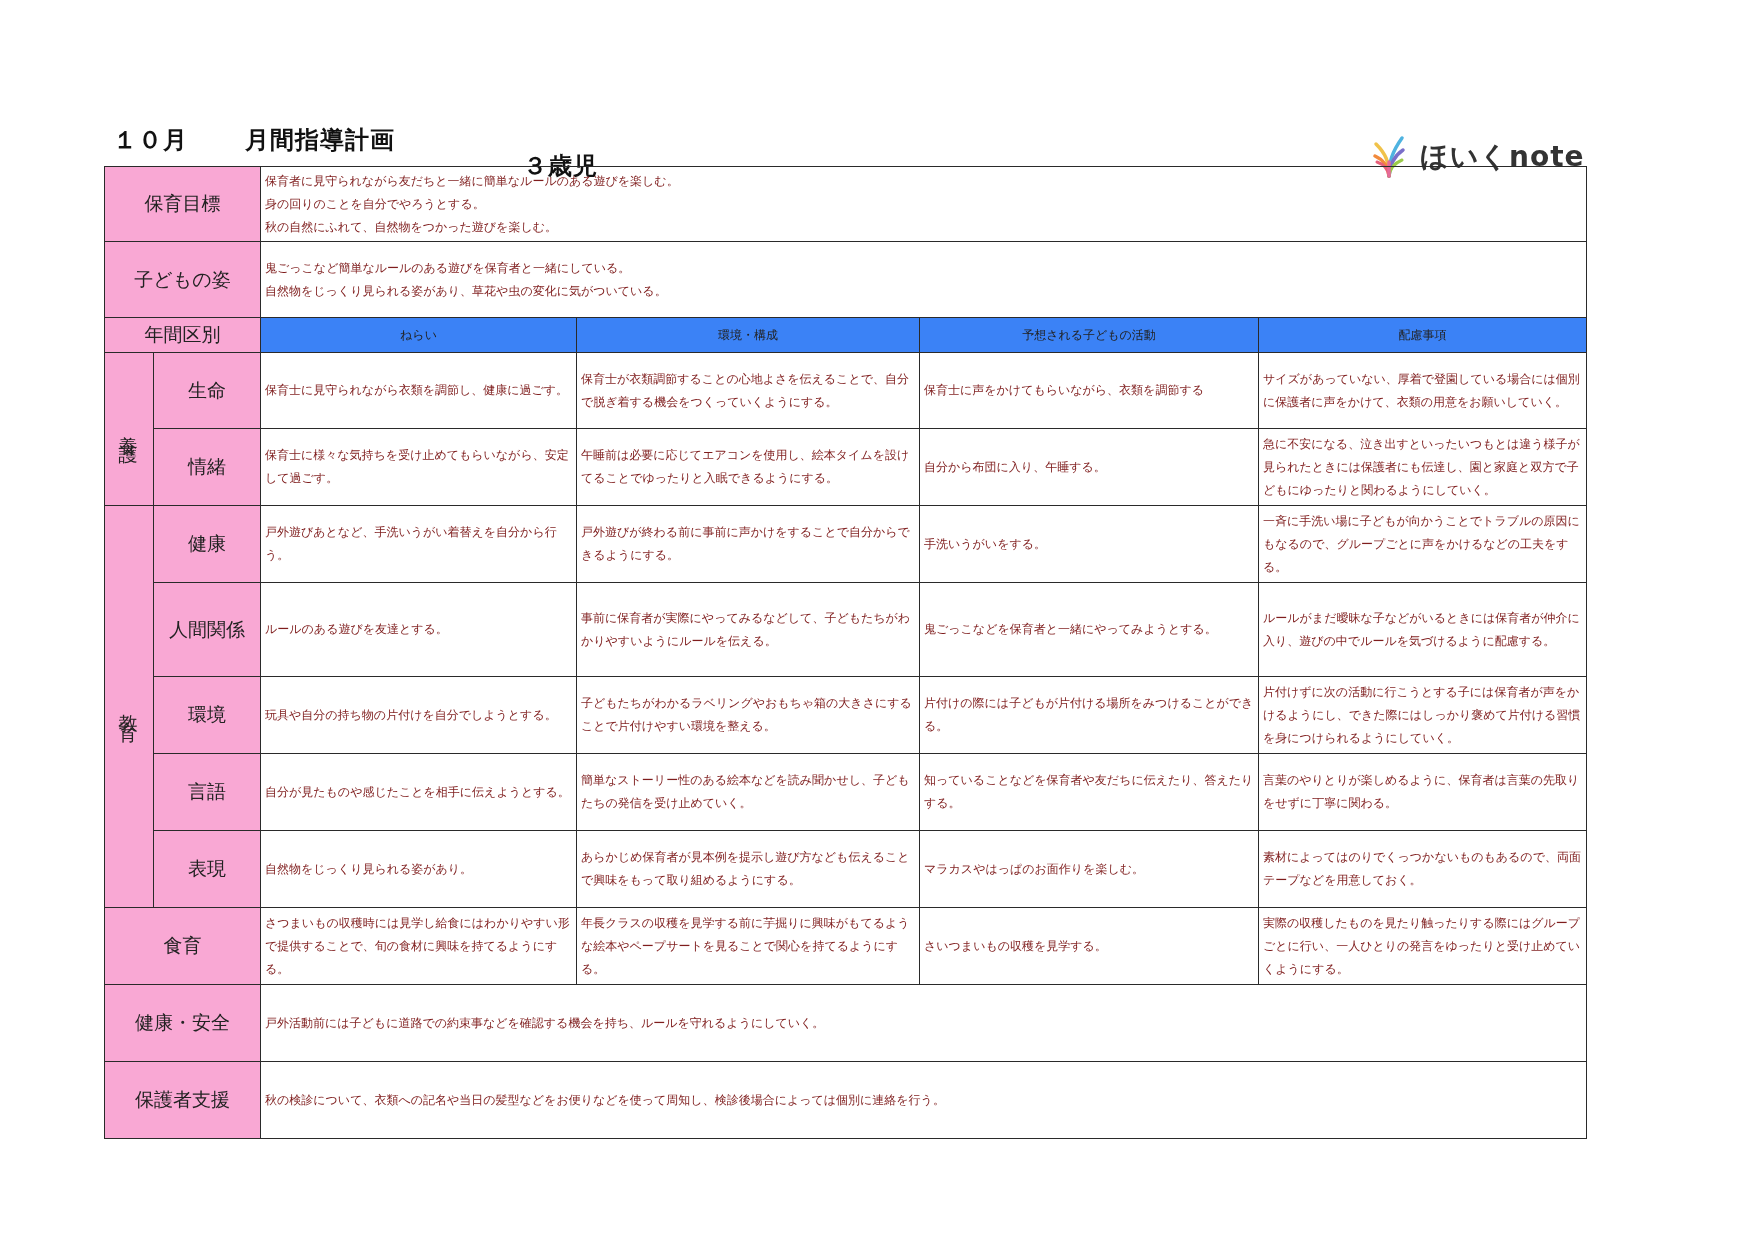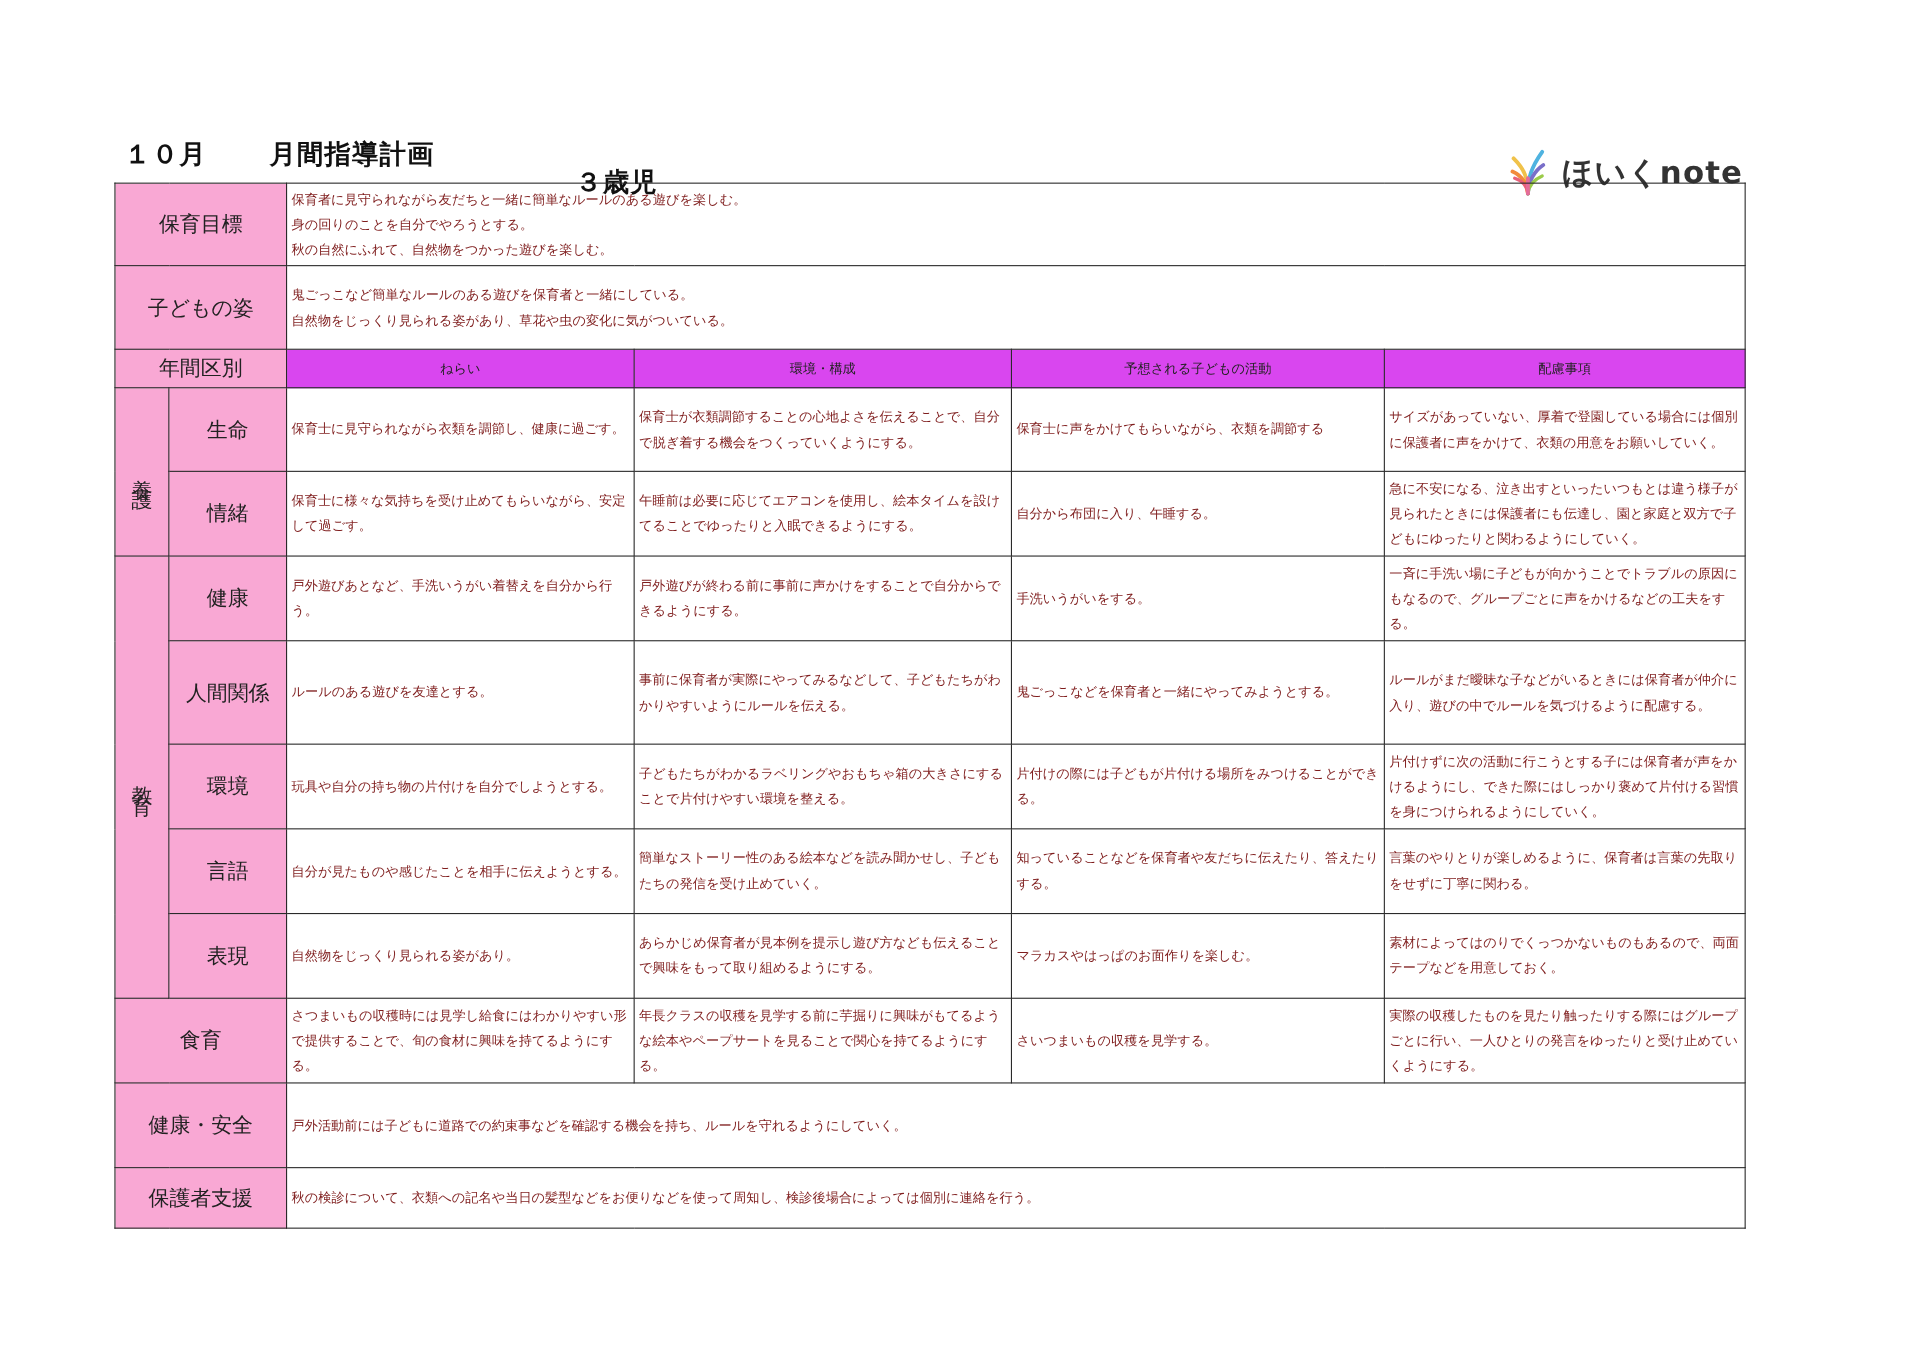--- a/index.html
+++ b/index.html
@@ -4,21 +4,21 @@
 <style>
   html, body { margin:0; padding:0; background:#ffffff; }
   body { width:1754px; height:1241px; position:relative; overflow:hidden;
          font-family:"DejaVu Sans", "Liberation Sans", sans-serif; color:#1a1a1a; }
   .title { position:absolute; top:124px; font-size:24px; font-weight:bold; color:#111; letter-spacing:1px; }
   .logo { position:absolute; left:1372px; top:118px; height:46px; display:flex; align-items:center; gap:14px;margin-top:16px; }
   .logo-text { font-size:28px; font-weight:bold; color:#333; letter-spacing:1px; font-family:"DejaVu Sans", sans-serif; }
   table.plan { position:absolute; left:104px; top:166px; border-collapse:collapse; table-layout:fixed; width:1482px; }
   table.plan td { border:1.5px solid #2a2a2a; vertical-align:middle; padding:0; }
   .lbl { background:#f9a8d4; text-align:center; font-size:19px; color:#222; }
-  .hdr { background:#d946ef; text-align:center; font-size:12px; color:#222; height:34px; }
+  .hdr { background:#3b82f6; text-align:center; font-size:12px; color:#222; height:34px; }
   .txt { font-size:12px; line-height:23px; padding:2px 4px !important; color:#7f1d1d; }
   .vert { writing-mode:vertical-rl; text-orientation:upright; letter-spacing:8px; font-size:19px; margin:0 auto; }
   .line { display:block; }
 </style>
 </head>
 <body>
 
 <div class="title" style="left:113px;">１０月</div>
 <div class="title" style="left:245px;">月間指導計画</div>
 <div class="title" style="left:523px;margin-top:26px;">３歳児</div>
@@ -137,18 +137,18 @@
     <td class="txt">年長クラスの収穫を見学する前に芋掘りに興味がもてるような絵本やペープサートを見ることで関心を持てるようにする。</td>
     <td class="txt">さいつまいもの収穫を見学する。</td>
     <td class="txt">実際の収穫したものを見たり触ったりする際にはグループごとに行い、一人ひとりの発言をゆったりと受け止めていくようにする。</td>
   </tr>
 
   <tr style="height:77px">
     <td class="lbl" colspan="2">健康・安全</td>
     <td class="txt" colspan="4">戸外活動前には子どもに道路での約束事などを確認する機会を持ち、ルールを守れるようにしていく。</td>
   </tr>
 
-  <tr style="height:55px">
+  <tr style="height:77px">
     <td class="lbl" colspan="2">保護者支援</td>
     <td class="txt" colspan="4">秋の検診について、衣類への記名や当日の髪型などをお便りなどを使って周知し、検診後場合によっては個別に連絡を行う。</td>
   </tr>
 </tbody>
   </table>
 
 </body></html>

